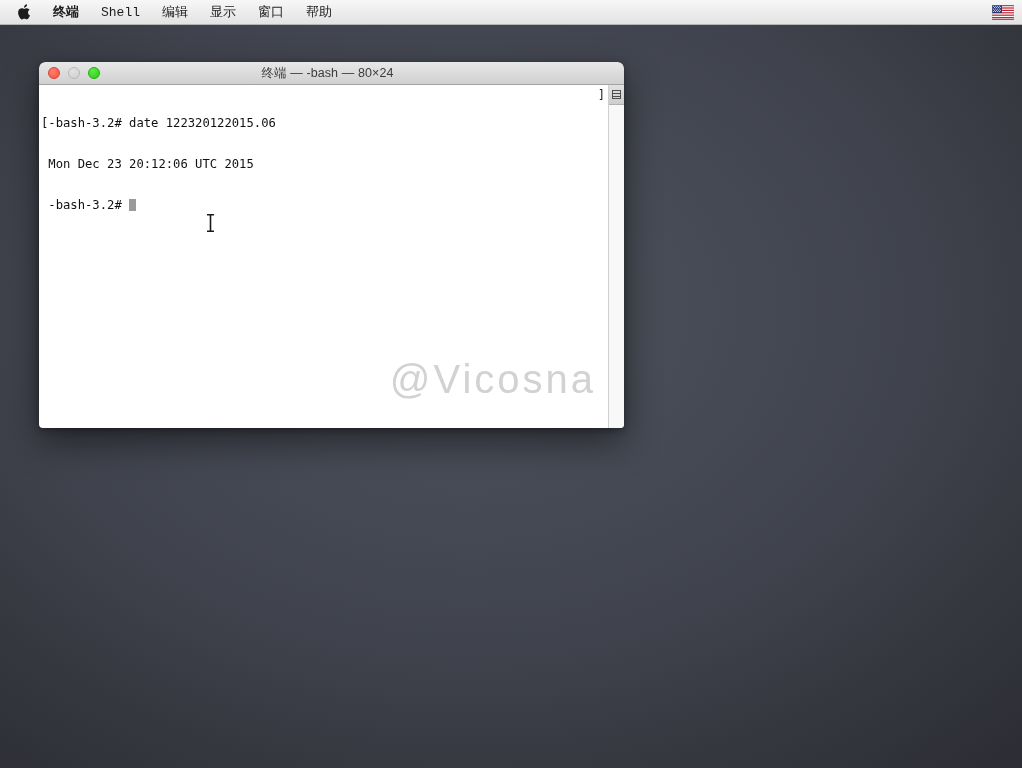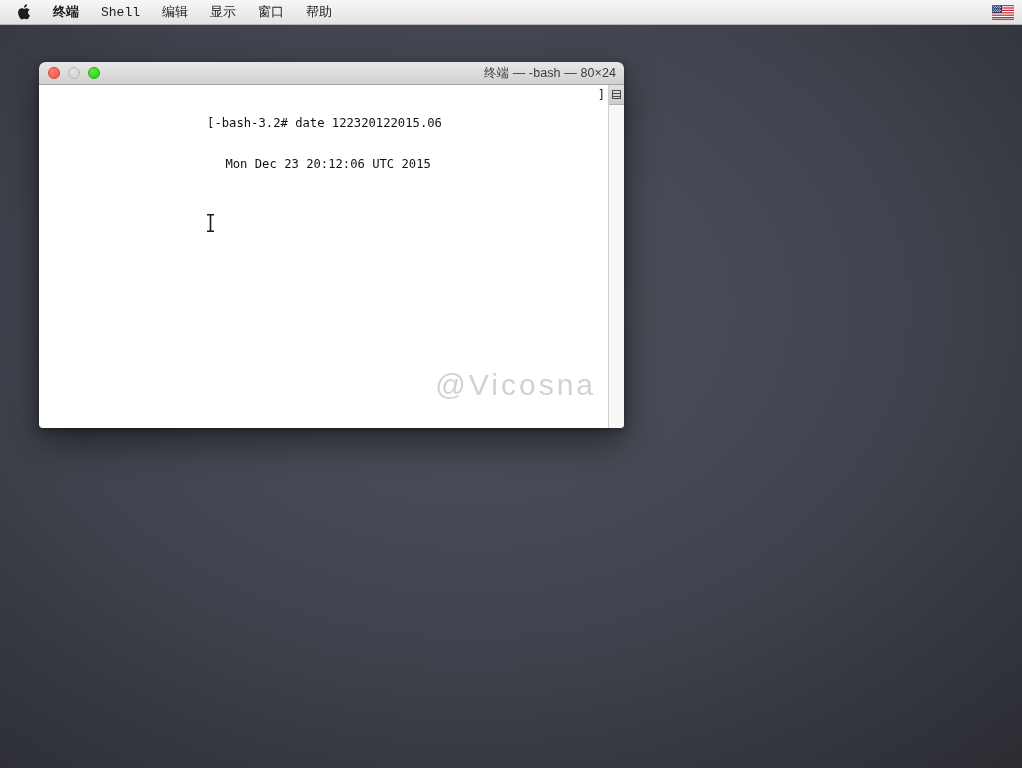--- a/index.html
+++ b/index.html
@@ -109,21 +109,21 @@
     border-radius: 50%;
     box-sizing: border-box;
     cursor: default;
   }
   .light.close  { background: radial-gradient(circle at 36% 30%, #ff7f6e, #f8503c); border: 1px solid #d9432f; }
   .light.min    { background: radial-gradient(circle at 36% 30%, #e2e2e2, #cfcfcf); border: 1px solid #b7b7b7; }
   .light.zoom   { background: radial-gradient(circle at 36% 30%, #63e84a, #27cf10); border: 1px solid #1fae0d; }
   #window-title {
     position: absolute;
     left: 0; right: 8px;
-    text-align: right;
+    text-align: center;
     font-size: 12.5px;
     color: #3b3b3b;
     line-height: 22px;
     pointer-events: none;
     letter-spacing: 0.1px;
   }
 
   #terminal-body {
     position: relative;
     height: 343px;
@@ -134,21 +134,21 @@
     flex: 1 1 auto;
     padding: 4px 0 0 2px;
     font-family: "DejaVu Sans Mono", "Liberation Mono", monospace;
     font-size: 12.2px;
     line-height: 13.8px;
     color: #111111;
     white-space: pre;
     overflow: hidden;
     position: relative;
   }
-  .term-line { height: 13.8px; text-align: center; }
+  .term-line { height: 13.8px; }
   .cursor-block {
     display: inline-block;
     width: 7.3px;
     height: 12px;
     background: #9a9a9a;
     vertical-align: -2px;
   }
   #right-bracket {
     position: absolute;
     right: 3px;
@@ -192,21 +192,21 @@
         #4d4d4d 5px, #4d4d4d 6px,
         transparent 6px);
   }
 
   
   #watermark {
     position: absolute;
     right: 28px;
     bottom: 26px;
     font-family: "Liberation Sans", sans-serif;
-    font-size: 30px;
+    font-size: 40px;
     letter-spacing: 3px;
     color: #d2d2d2;
     user-select: none;
     pointer-events: none;
     white-space: nowrap;
   }
 
   
   #mouse-cursor {
     position: absolute;
@@ -301,20 +301,21 @@
       <span class="light zoom"></span>
     </div>
     <div id="window-title">终端 — -bash — 80×24</div>
   </div>
 
   <div id="terminal-body">
 
     <div id="terminal-text">
       <div class="term-line"><span>[</span><span>-bash-3.2# date 122320122015.06</span></div>
       <div class="term-line"> <span>Mon Dec 23 20:12:06 UTC 2015</span></div>
+      <div class="term-line"> <span>-bash-3.2# </span><span class="cursor-block"></span></div>
       <div id="right-bracket">]</div>
     </div>
 
     <div id="scrollbar">
       <div id="scroll-button">
         <span class="lines-glyph"></span>
       </div>
     </div>
 
     <div id="watermark">@Vicosna</div>

